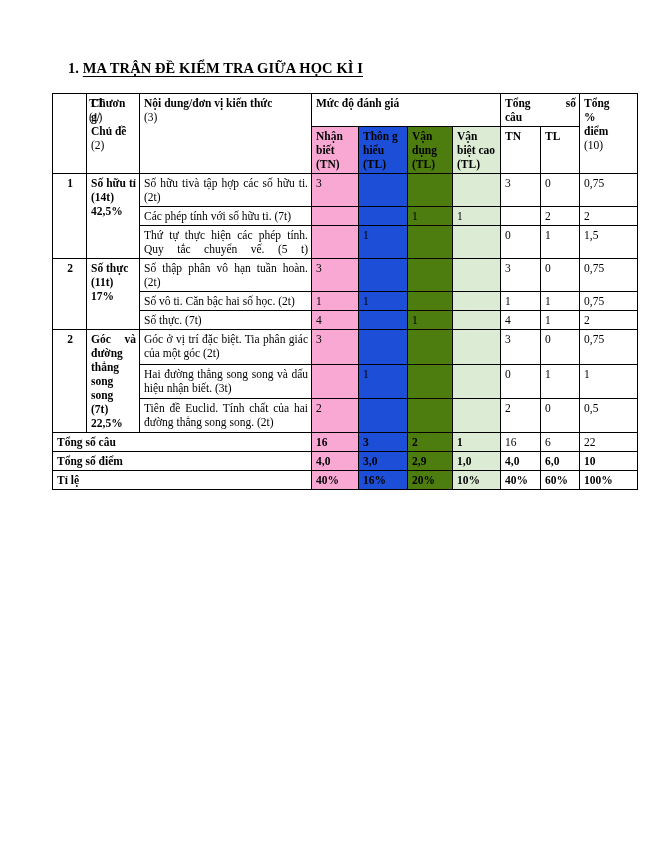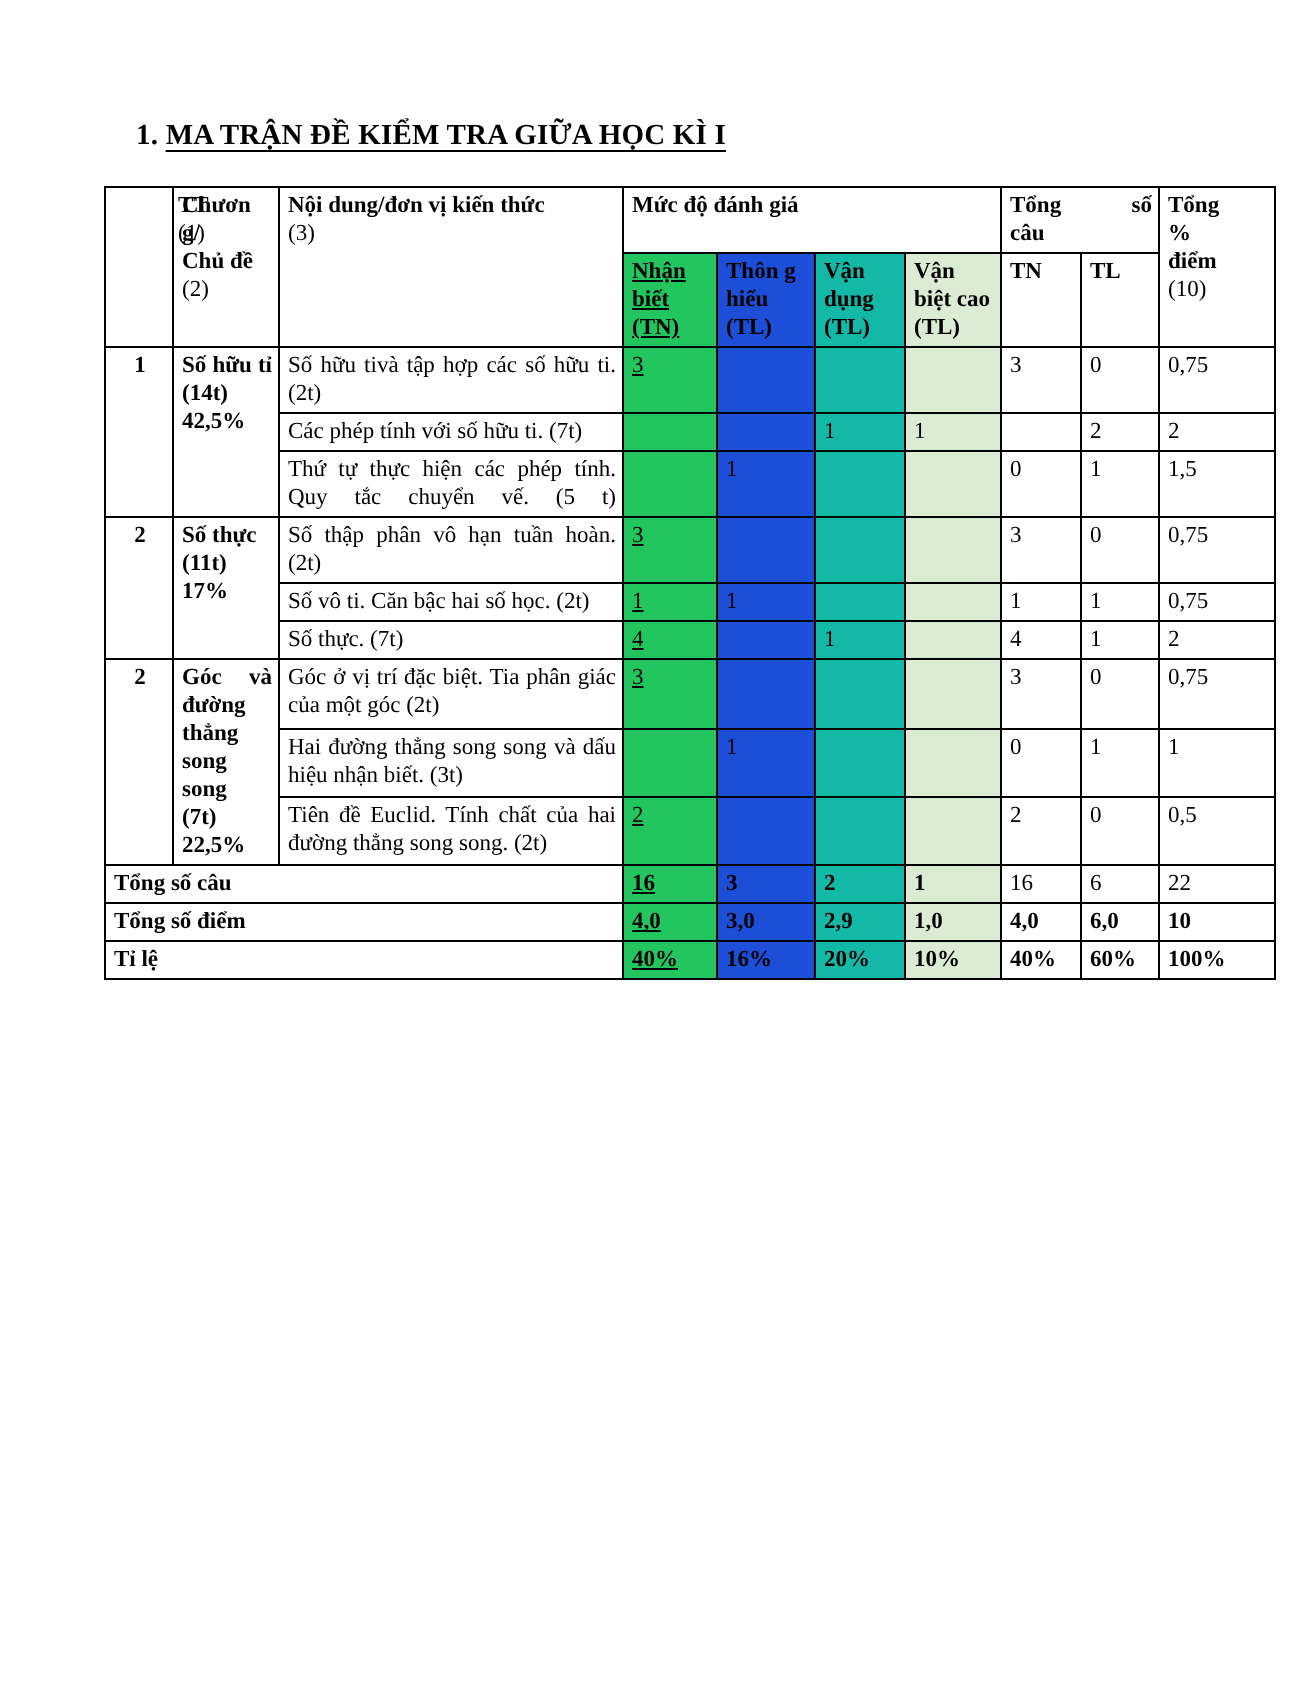--- a/index.html
+++ b/index.html
@@ -64,23 +64,23 @@
   col.c-vd      { width: 45px; }
   col.c-vdc     { width: 48px; }
   col.c-tn      { width: 40px; }
   col.c-tl      { width: 39px; }
   col.c-pct     { width: 58px; }
   .hdr { font-weight: bold; vertical-align: middle; }
   .justify { text-align: justify; text-align-last: justify; }
   .jst { text-align: justify; }
 
   
-  .lv-nb  { background: #22c55e; text-decoration: underline; }
+  .lv-nb  { background: #f9a8d4; }
   .lv-th  { background: #1d4ed8; }
-  .lv-vd  { background: #14b8a6; }
+  .lv-vd  { background: #4d7c0f; }
   .lv-vdc { background: #dcebd4; }
 
   .head-merge {
     font-weight: bold;
     vertical-align: top;
     padding-top: 5px;
   }
   .head-lvl {
     font-weight: bold;
     vertical-align: top;

